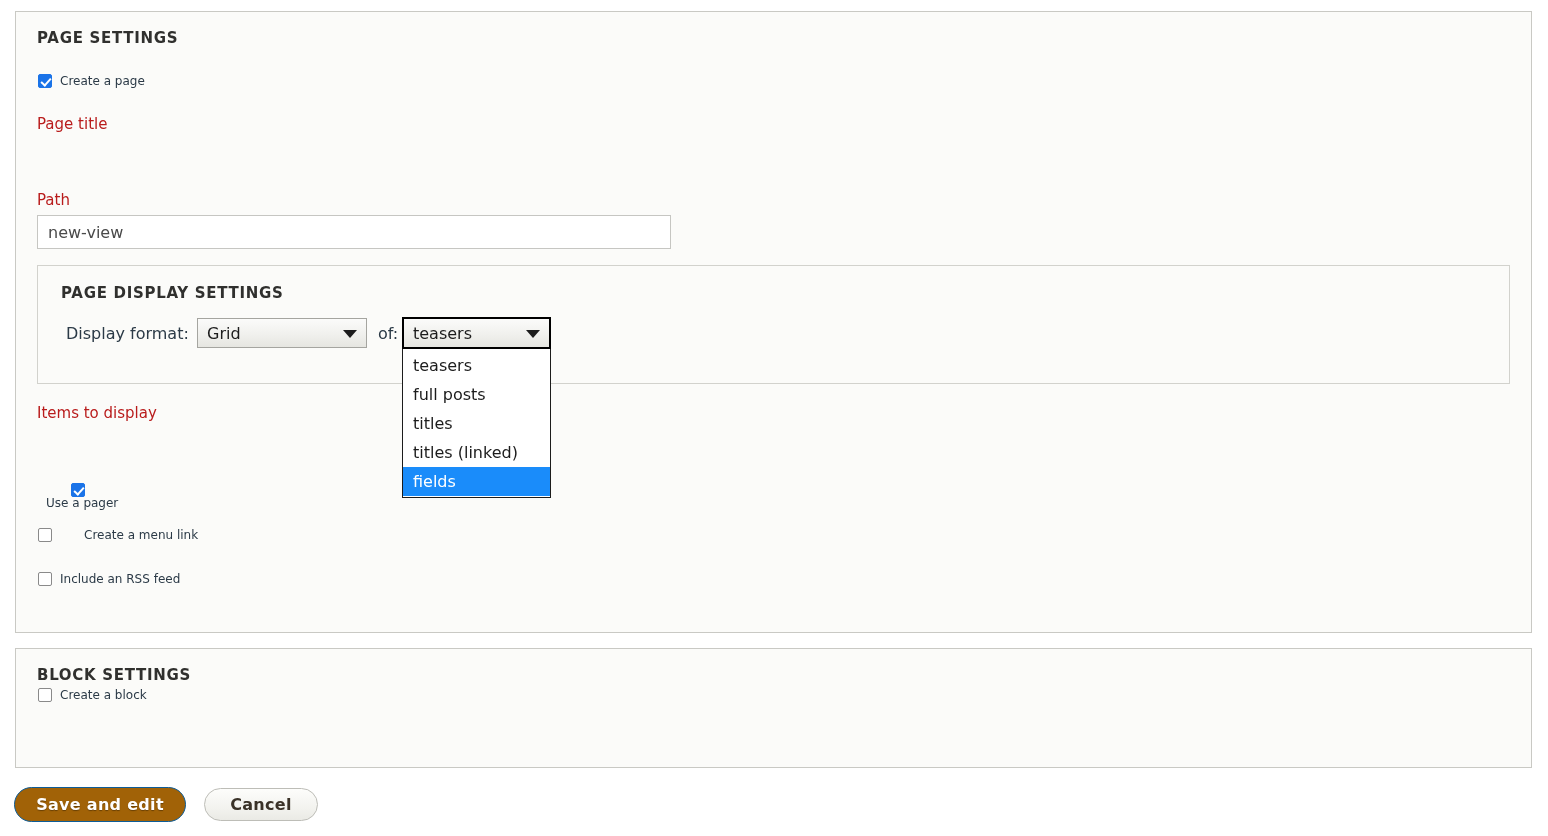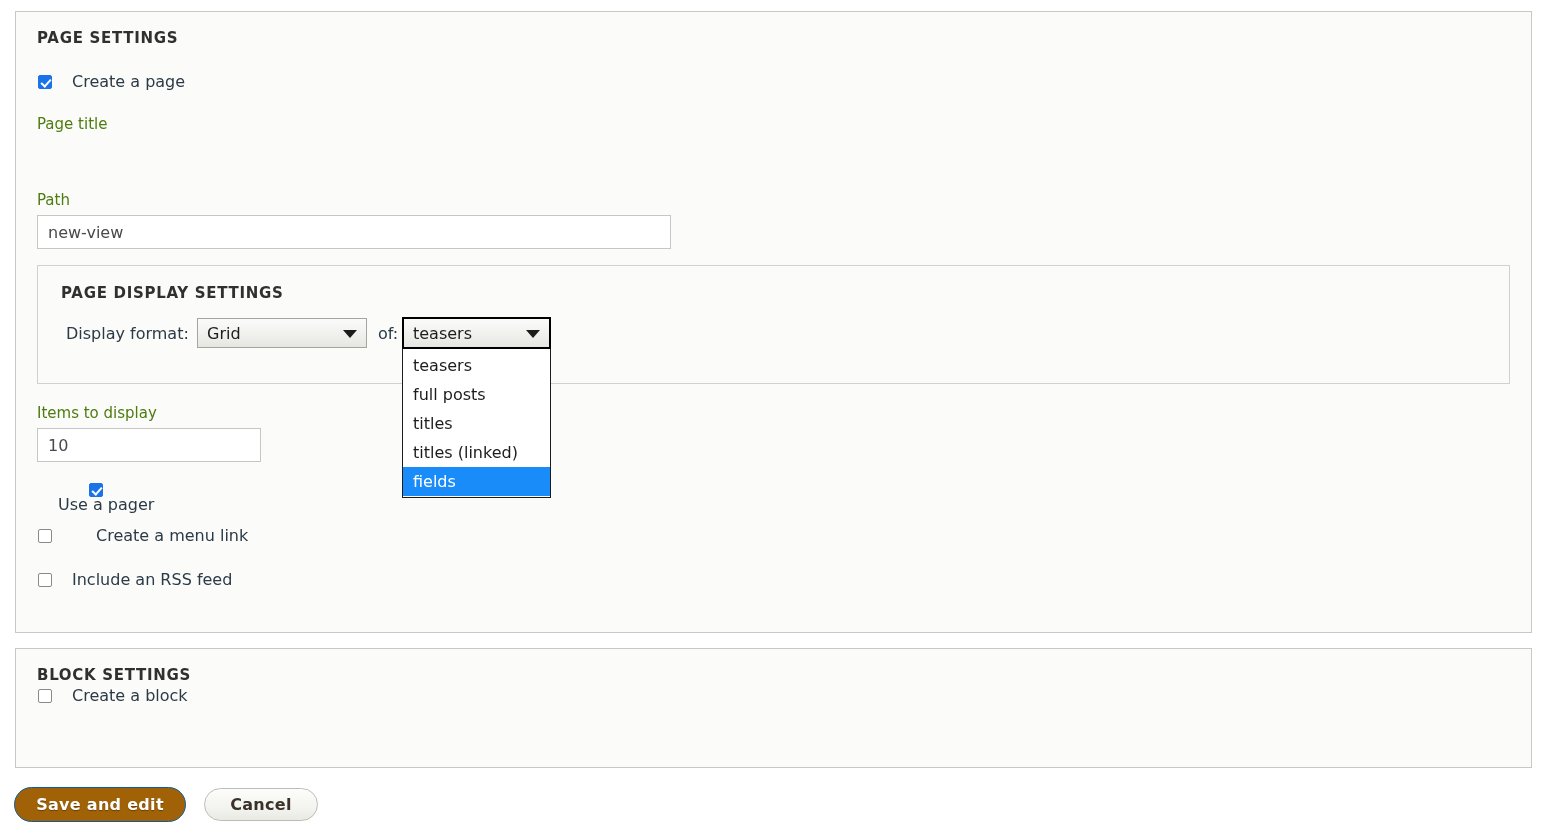--- a/index.html
+++ b/index.html
@@ -93,37 +93,37 @@
     position: absolute;
     left: 4px;
     top: 1px;
     width: 4px;
     height: 8px;
     border: solid #ffffff;
     border-width: 0 2px 2px 0;
     transform: rotate(42deg);
   }
   .cblabel {
-    margin-left: 20px;
-    font-size: 16px;
+    margin-left: 8px;
+    font-size: 12px;
     color: #2b3a47;
     line-height: 1;
   }
 
   #cb-create-page   { left: 38px; top: 74px; }
   #cb-use-pager     { left: 38px; top: 483px; flex-direction: column; }
   #cb-menu-link     { left: 38px; top: 528px; gap: 24px; }
   #cb-rss           { left: 38px; top: 572px; }
   #cb-create-block  { left: 38px; top: 688px; justify-content: center; }
 
   
   .flabel {
     position: absolute;
     font-size: 15px;
-    color: #4d7c0f;
+    color: #b91c1c;
     white-space: nowrap;
   }
   #lb-title { left: 37px; top: 115px; }
   #lb-path  { left: 37px; top: 191px; }
   #lb-items { left: 37px; top: 404px; }
 
   .tinput {
     position: absolute;
     box-sizing: border-box;
     background: #ffffff;
@@ -292,21 +292,20 @@
 
   <div id="dropdown">
     <div class="ddopt">teasers</div>
     <div class="ddopt">full posts</div>
     <div class="ddopt">titles</div>
     <div class="ddopt">titles (linked)</div>
     <div class="ddopt selected">fields</div>
   </div>
 
   <div class="flabel" id="lb-items">Items to display</div>
-  <input class="tinput" id="in-items" type="text" value="10" style="">
 
   <div class="cbrow" id="cb-use-pager">
     <span class="cb checked"></span>
     <span class="cblabel">Use a pager</span>
   </div>
 
   <div class="cbrow" id="cb-menu-link">
     <span class="cb"></span>
     <span class="cblabel">Create a menu link</span>
   </div>

